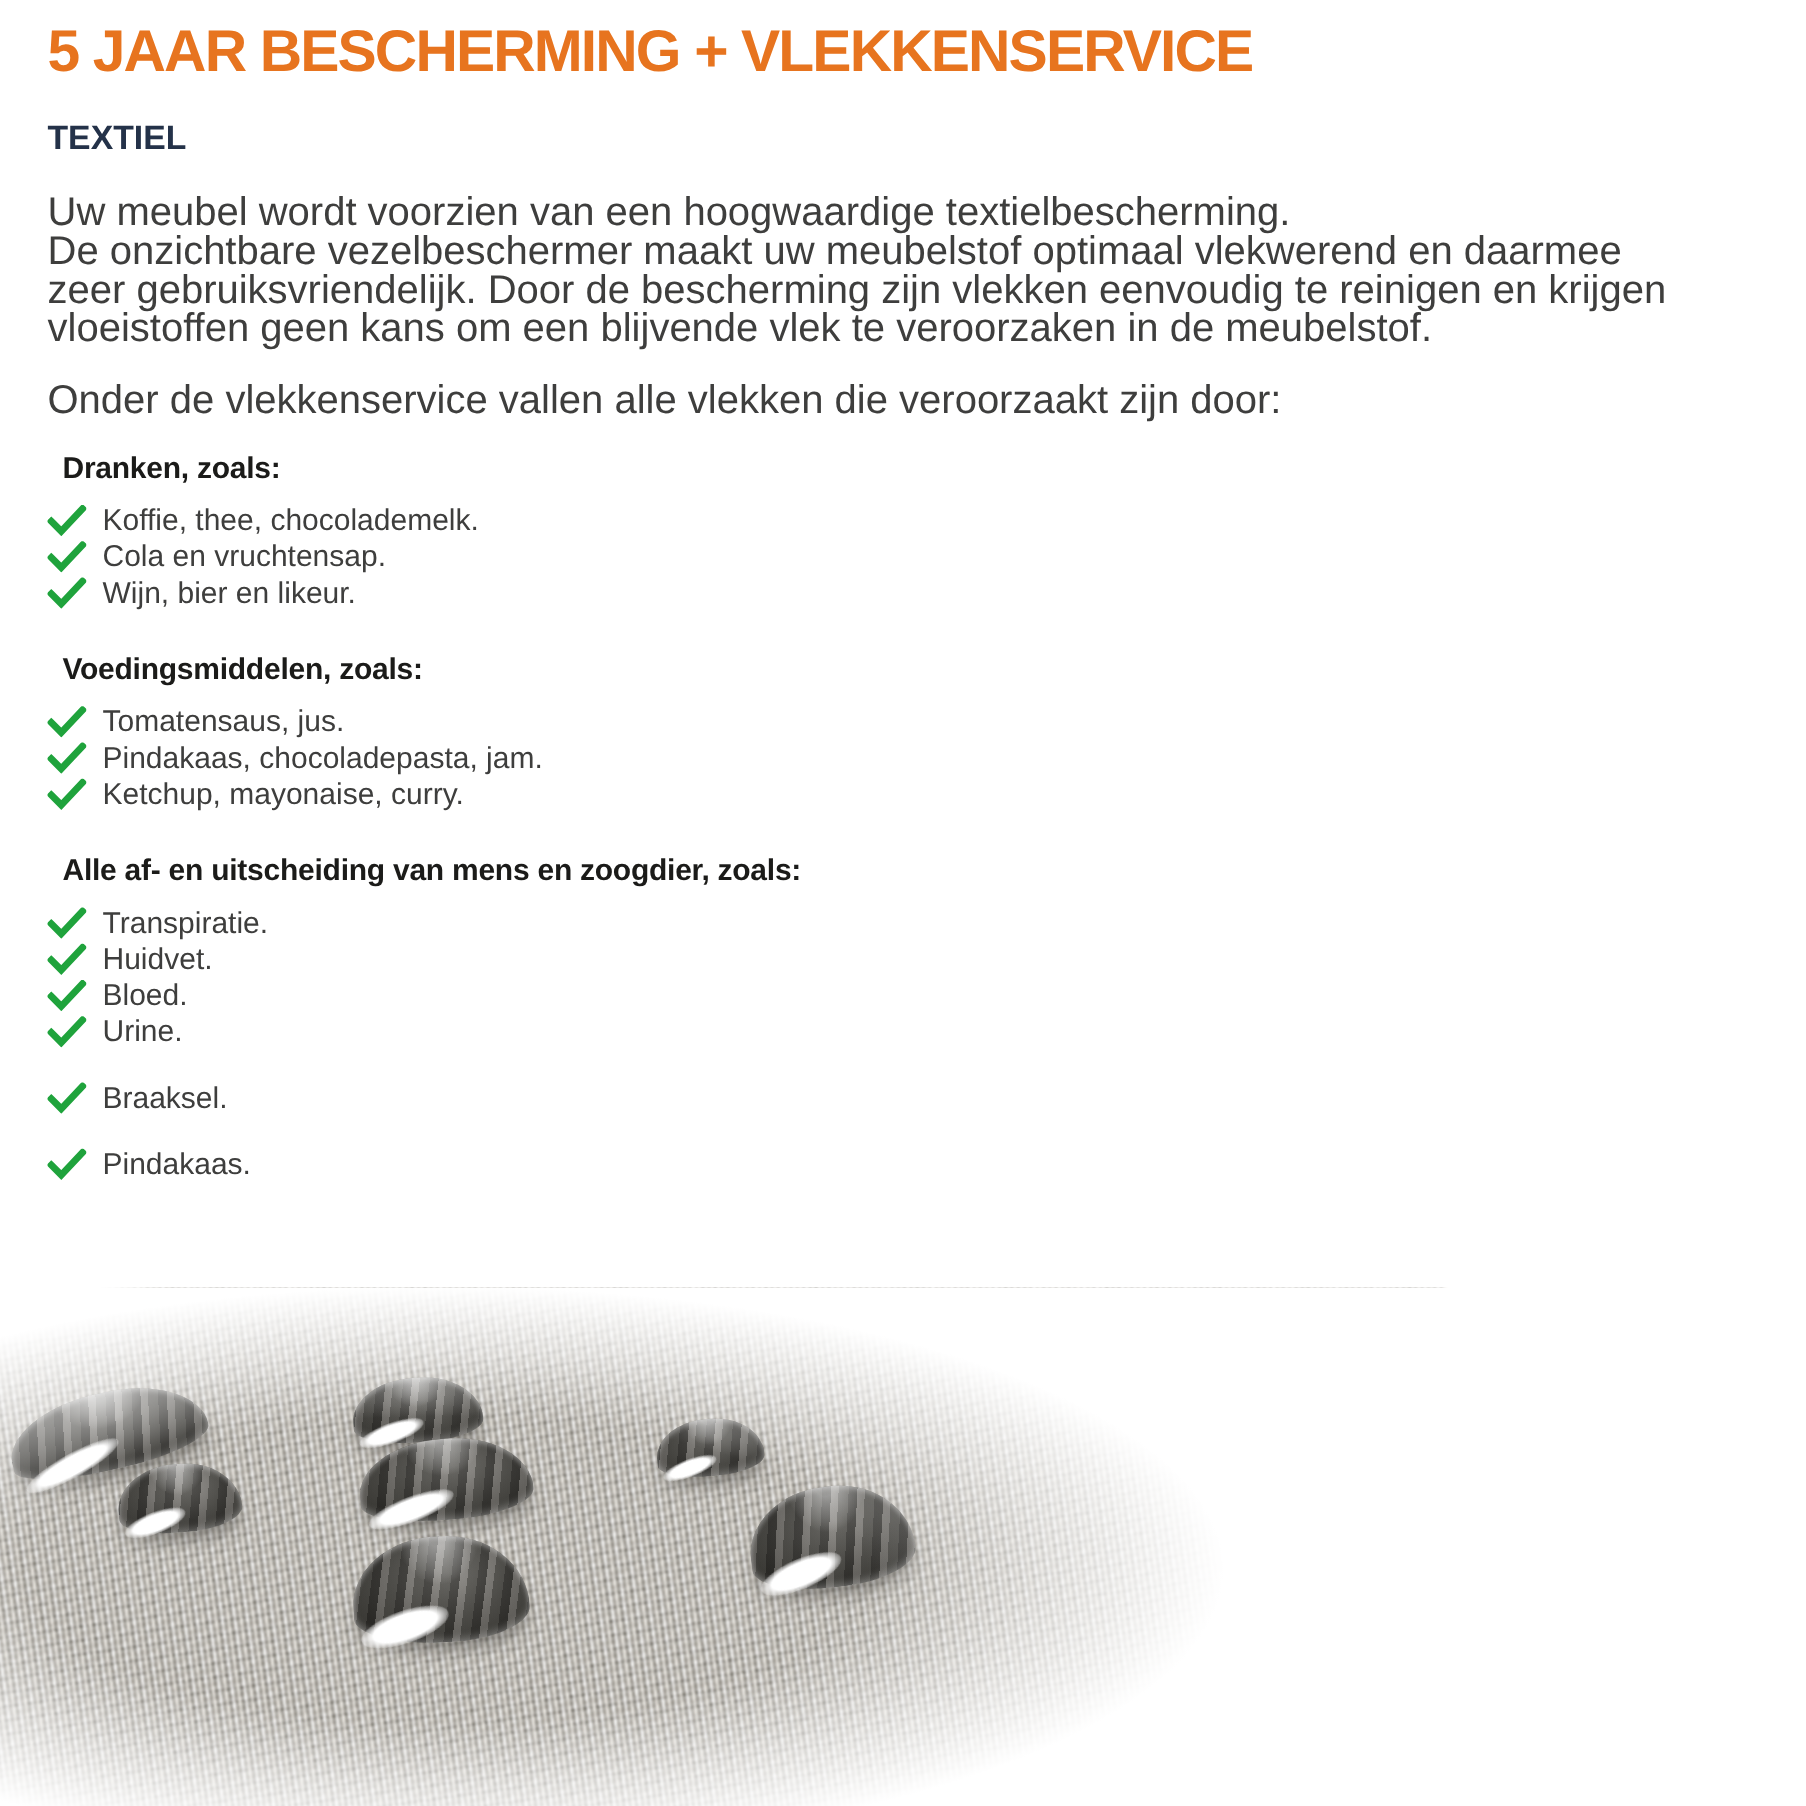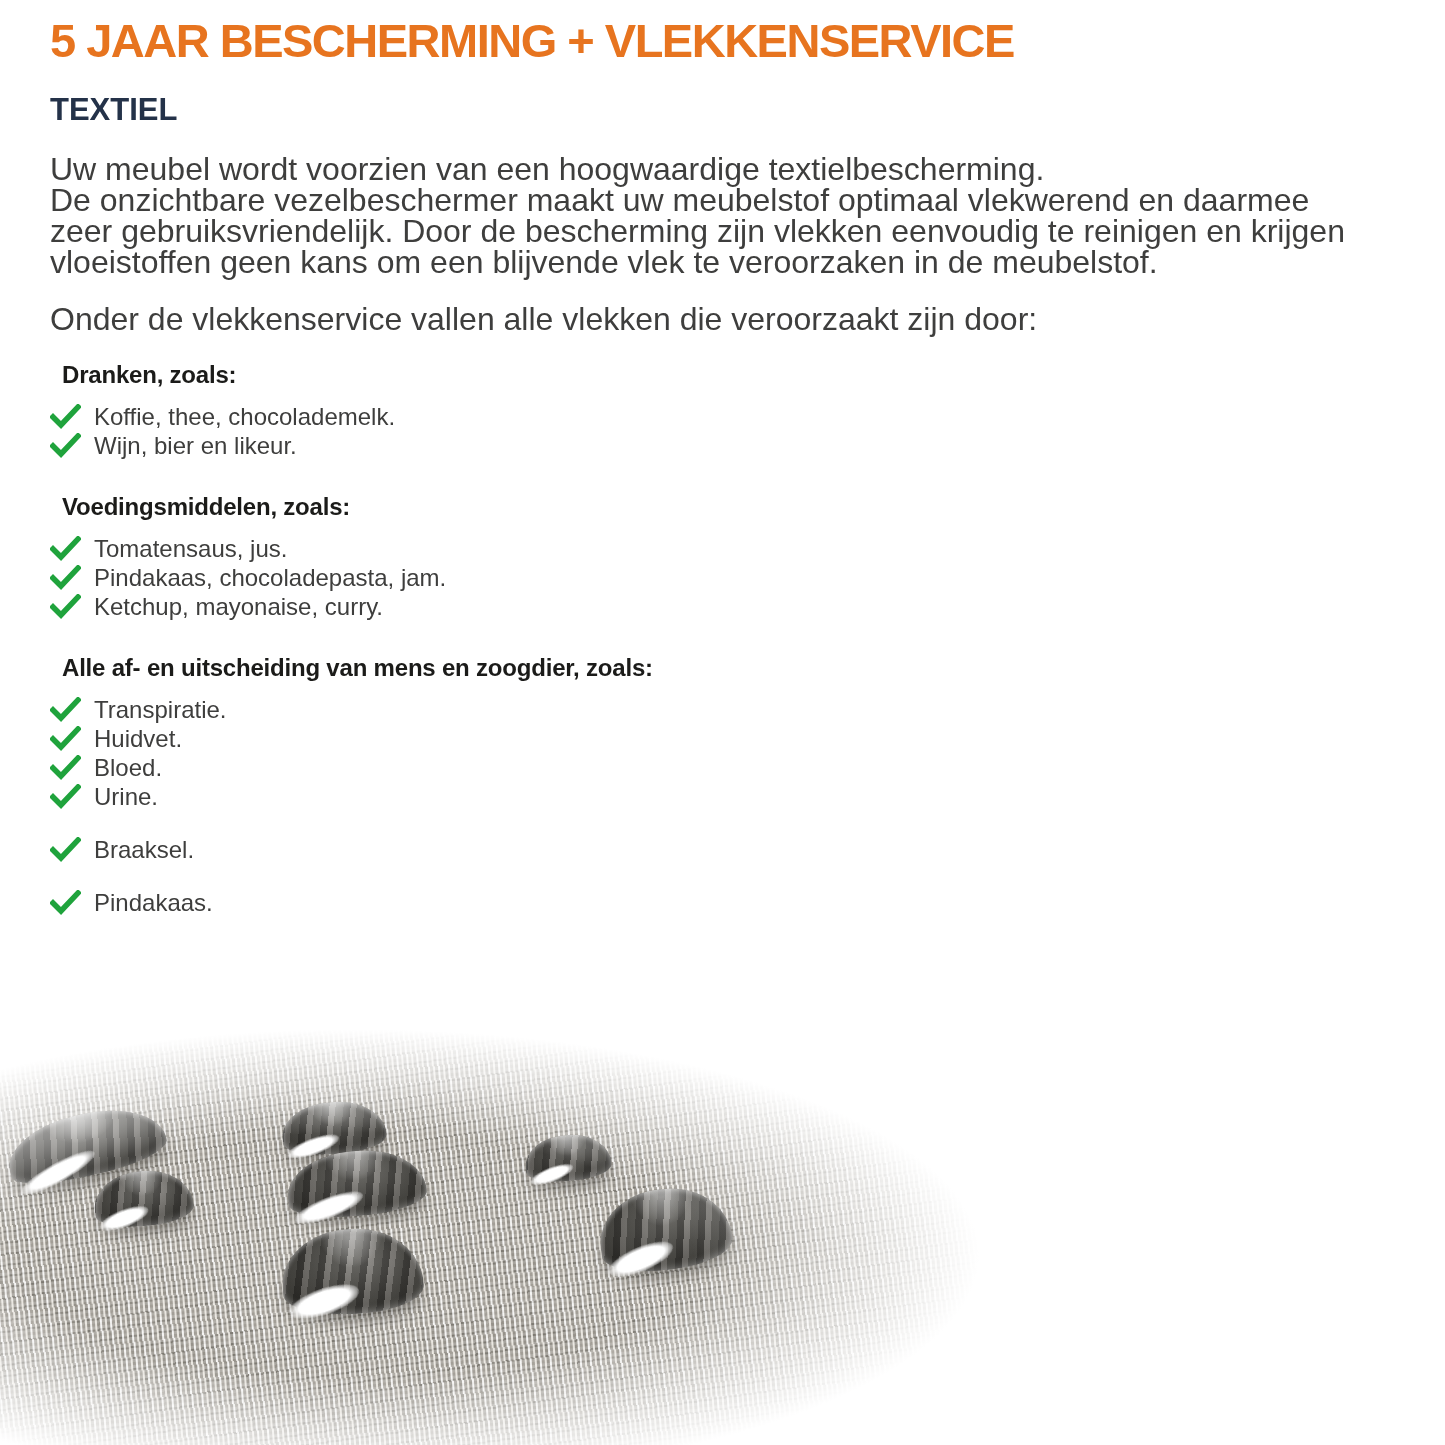--- a/index.html
+++ b/index.html
@@ -16,35 +16,35 @@
   body{
     width:1445px;height:1445px;
     background:#ffffff;
     position:relative;
     overflow:hidden;
     font-family:"Liberation Sans","DejaVu Sans",sans-serif;
     color:var(--text-body);
   }
   .content{
     position:absolute;
-    left:50px;top:16px;
+    left:38px;top:16px;
     width:1140px;
     z-index:5;
   }
   h1.title{
     margin:0;
     font-size:47px;
     line-height:50px;
     font-weight:800;
     letter-spacing:-1.5px;
     color:var(--accent-orange);
   }
   h2.subtitle{
     margin:30px 0 0;
-    font-size:31px;
+    font-size:27px;
     line-height:28px;
     font-weight:800;
     letter-spacing:0;
     color:var(--navy);
   }
   .para{font-size:32px;line-height:31px;color:var(--text-body);}
   .para .line{white-space:nowrap;}
   .p1{margin-top:30px;}
   .p2{margin-top:27px;}
   .p3{margin-top:26px;}
@@ -172,20 +172,28 @@
             </svg>
         </span>
         <span class="check-label">Koffie, thee, chocolademelk.</span>
       </li>
       <li class="check-row">
         <span class="check-icon">
           <svg viewBox="0 0 31 25">
               <path d="M3 13 L11 21 L28 3" fill="none" stroke="currentColor" stroke-width="5.5" stroke-linecap="square" stroke-linejoin="miter"></path>
             </svg>
         </span>
+        <span class="check-label">Cola en vruchtensap.</span>
+      </li>
+      <li class="check-row">
+        <span class="check-icon">
+          <svg viewBox="0 0 31 25">
+              <path d="M3 13 L11 21 L28 3" fill="none" stroke="currentColor" stroke-width="5.5" stroke-linecap="square" stroke-linejoin="miter"></path>
+            </svg>
+        </span>
         <span class="check-label">Wijn, bier en likeur.</span>
       </li>
     </ul>
   </section>
 
   <section class="list-section">
     <h3>Voedingsmiddelen, zoals:</h3>
     <ul class="check-list">
       <li class="check-row">
         <span class="check-icon">

